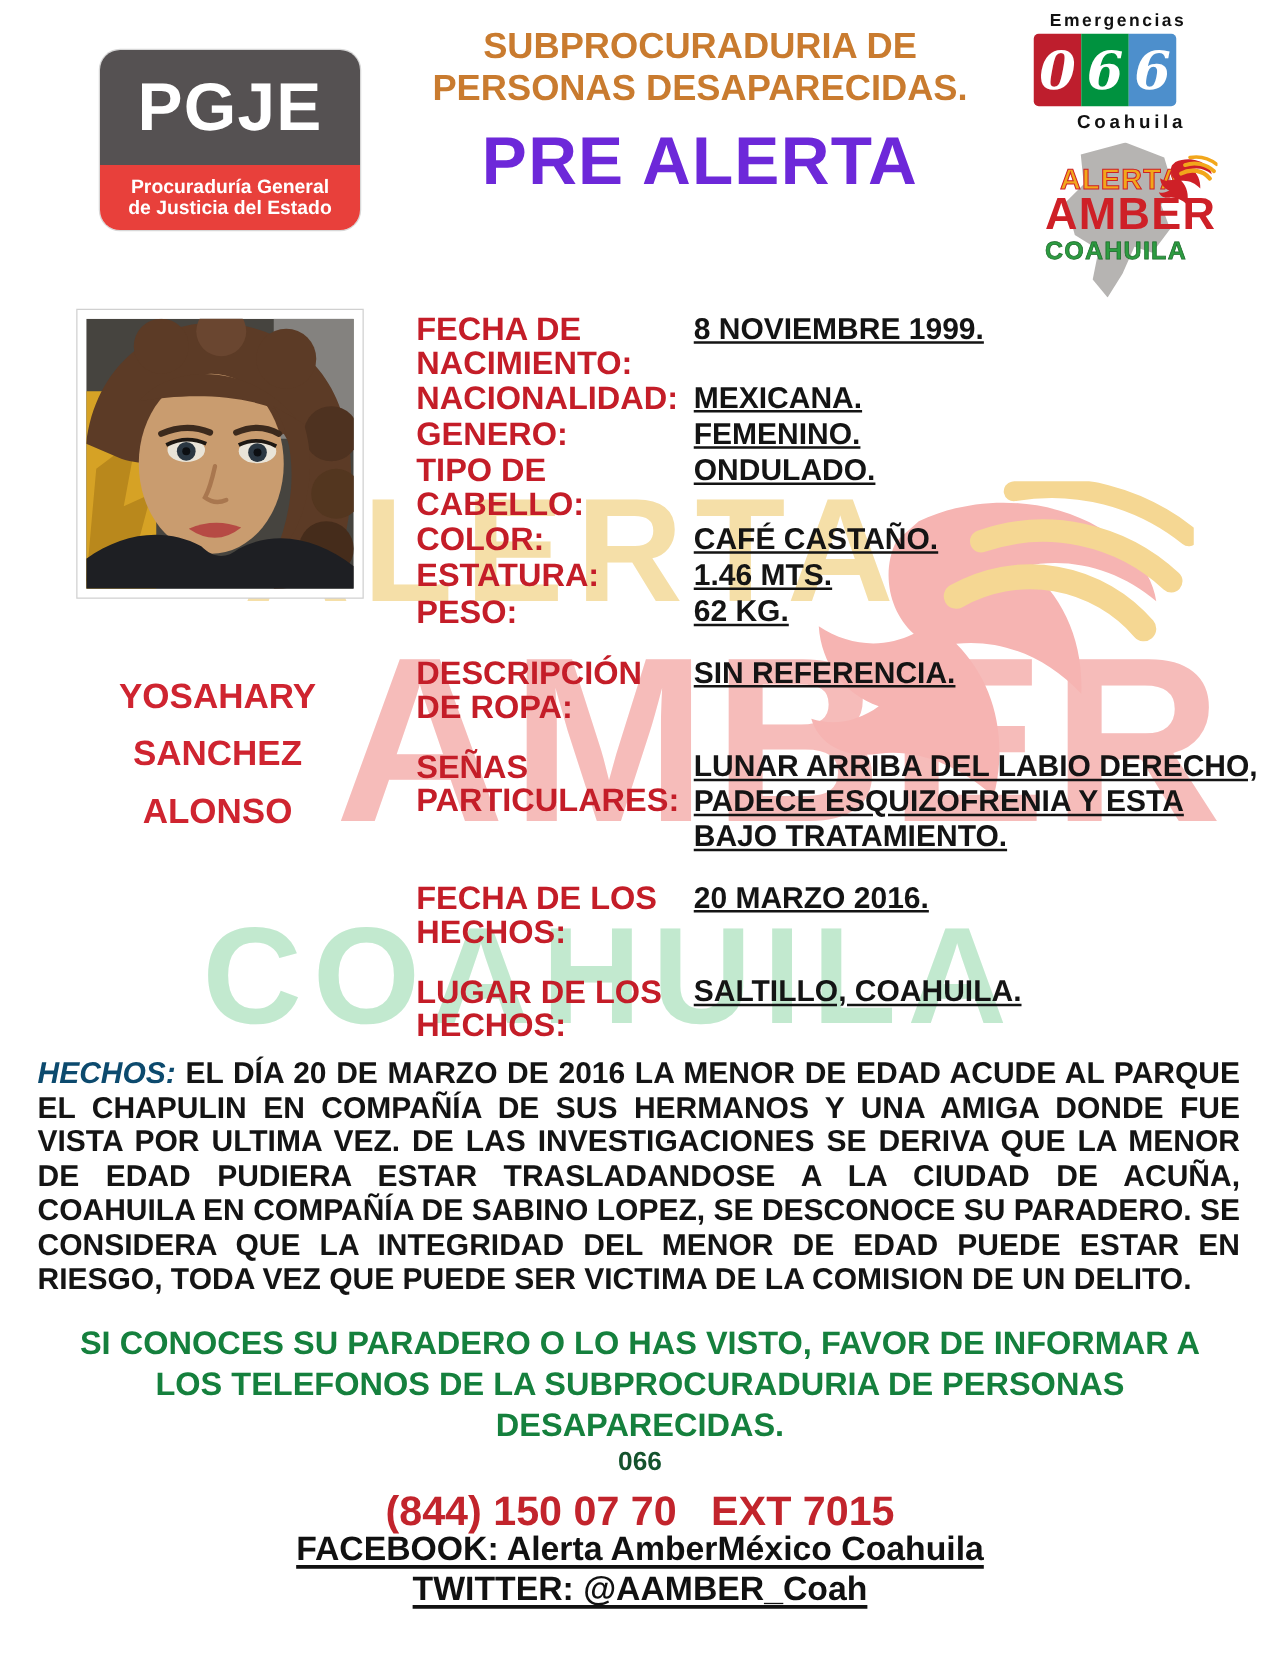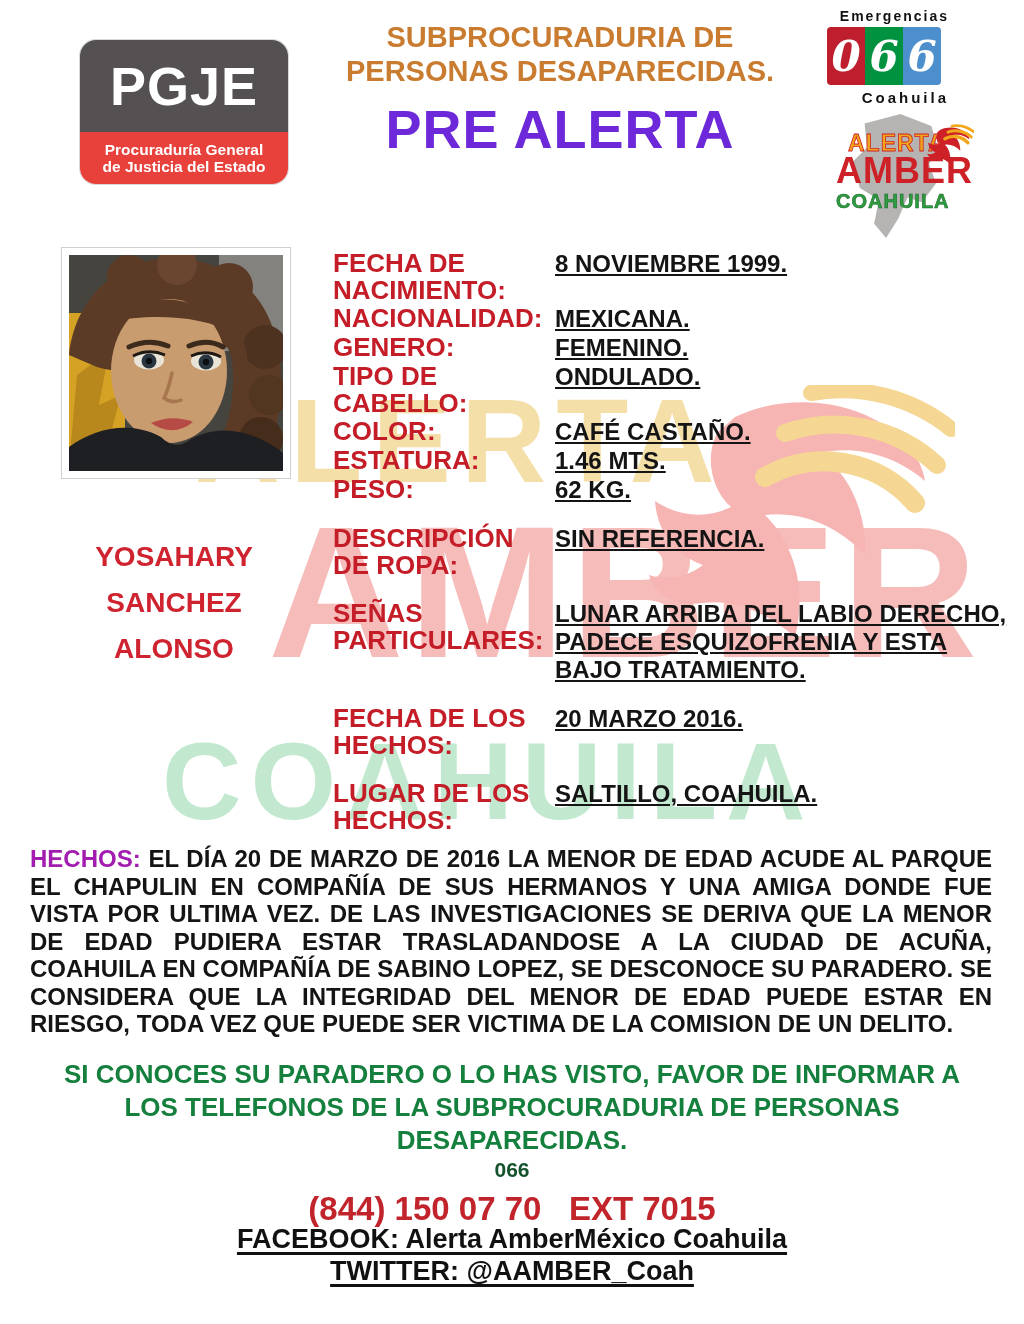--- a/index.html
+++ b/index.html
@@ -55,21 +55,21 @@
         font-weight:bold;font-size:28px;line-height:46px;}
   
   .fields{left:333px;top:250px;width:678px;}
   .frow{display:flex;align-items:flex-start;margin-bottom:1px;}
   .frow.gap{margin-top:21px;}
   .flabel{width:222px;color:#c41d28;font-weight:bold;font-size:26px;line-height:27px;flex-shrink:0;}
   .fvalue{width:456px;color:#141414;font-weight:bold;font-size:24px;line-height:28px;text-decoration:underline;}
   
   .hechos{left:30px;top:845px;width:962px;font-weight:bold;font-size:24px;line-height:27.5px;
           text-align:justify;color:#141414;}
-  .hechos .hl{color:#a21caf;}
+  .hechos .hl{color:#0c4a6e;font-style:italic;}
   
   .contact{left:52px;top:1058px;width:920px;text-align:center;color:#15803d;
            font-weight:bold;font-size:26px;line-height:33px;}
   .hotline{left:52px;top:1158px;width:920px;text-align:center;color:#14532d;font-weight:bold;font-size:21px;}
   .phone{left:52px;top:1190px;width:920px;text-align:center;color:#c2242c;font-weight:bold;font-size:33px;
          white-space:pre-wrap;}
   .social{left:52px;width:920px;text-align:center;color:#111;font-weight:bold;font-size:27px;
           text-decoration:underline;text-decoration-thickness:3px;text-underline-offset:4px;}
   .fb{top:1224px;} .tw{top:1256px;}
 </style>

